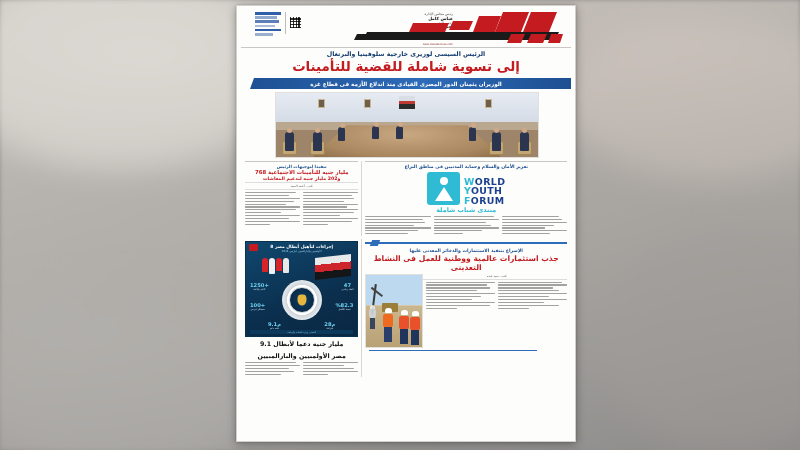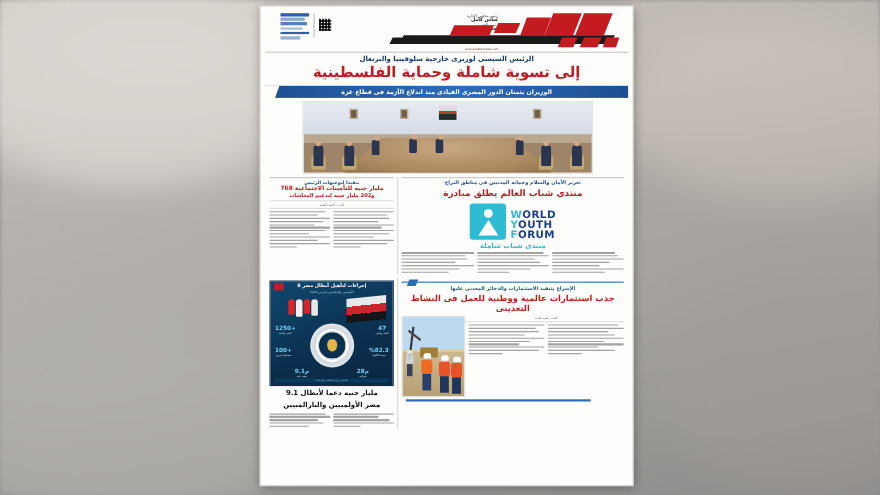--- a/index.html
+++ b/index.html
@@ -247,21 +247,21 @@
       <path d="M60 13 L96 13 L92 22 L56 22 Z" fill="#c31b20"></path>
       <path d="M178 24 L194 24 L190 33 L174 33 Z" fill="#c31b20"></path>
       <path d="M198 24 L210 24 L207 33 L195 33 Z" fill="#c31b20"></path>
       <path d="M158 24 L172 24 L168 33 L154 33 Z" fill="#c31b20"></path>
       <path d="M4 24 L20 24 L16 30 L1 30 Z" fill="#1a1a1a"></path>
     </svg>
     <div class="mh-url">www.elwatannews.com</div>
   </div>
 
   <div class="lead-kicker">الرئيس السيسى لوزيرى خارجية سلوفينيا والبرتغال</div>
-  <div class="lead-head">إلى تسوية شاملة وحماية الفلسطينية</div>
+  <div class="lead-head">إلى تسوية شاملة للقضية للتأمينات</div>
 
   <div class="lead-strip">
     <span>الوزيران يثمنان الدور المصرى القيادى منذ اندلاع الأزمة فى قطاع غزة</span>
   </div>
 
   <div class="photo-meet">
     <div class="pm-wall"></div>
     <div class="pm-rug"></div>
     <div class="pm-frame" style="left:42px;"></div>
     <div class="pm-frame" style="left:88px;"></div>
@@ -319,21 +319,20 @@
               <div class="tline s45"></div>
           </div>
         </div>
       </div>
     </div>
 
     <div class="vrule"></div>
 
     <div class="col-right">
       <div class="kicker-center">تعزيز الأمان والسلام وحماية المدنيين فى مناطق النزاع</div>
-      <div class="head-center">منتدى شباب العالم يطلق مبادرة</div>
 
       <div class="wyf">
         <div class="wyf-mark"></div>
         <div class="wyf-text">
           <div><span class="c">W</span>ORLD</div>
           <div><span class="c">Y</span>OUTH</div>
           <div><span class="c">F</span>ORUM</div>
         </div>
       </div>
       <div class="wyf-ar">منتدى شباب شاملة</div>

